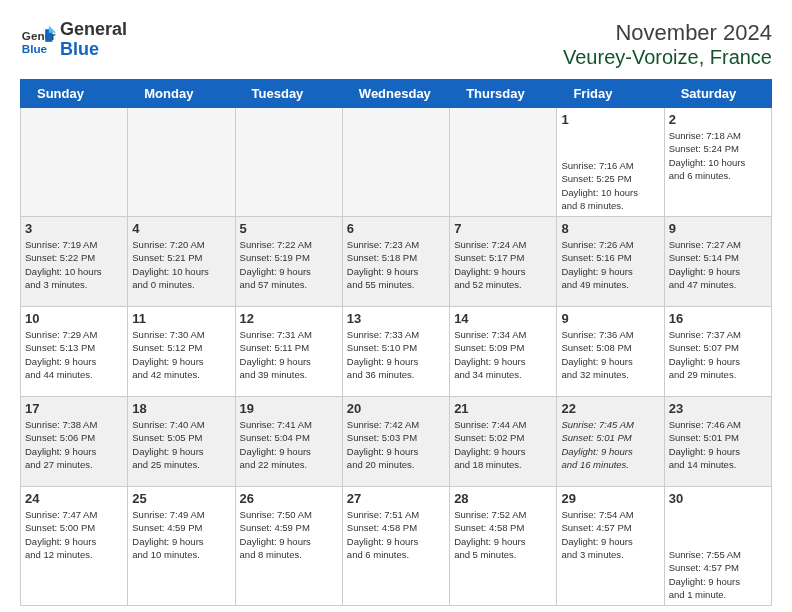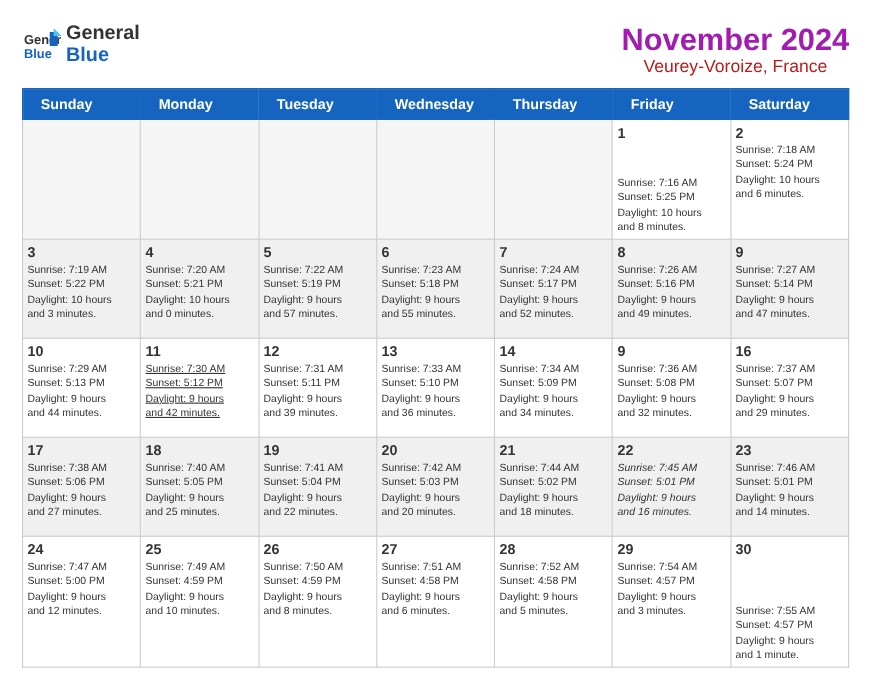--- a/index.html
+++ b/index.html
@@ -31,27 +31,27 @@
       color: #1565c0;
     }
     .logo-icon {
       width: 36px;
       height: 36px;
     }
     .title-area {
       text-align: right;
     }
     .month-title {
-      font-size: 28px;
-      font-weight: bold;
-      color: #a21caf;
+      font-size: 22px;
+      font-weight: normal;
+      color: #404040;
     }
     .location {
-      font-size: 16px;
-      color: #b91c1c;
+      font-size: 20px;
+      color: #14532d;
       text-align: center;
     }
     table {
       width: 100%;
       border-collapse: collapse;
       table-layout: fixed;
     }
     th {
       background-color: #1565c0;
       color: #fff;
@@ -198,21 +198,21 @@
       <tr>
         <td>
           <div class="day-num">10</div>
           <div class="day-info" style="white-space: pre-line;">Sunrise: 7:29 AM
 Sunset: 5:13 PM
 Daylight: 9 hours
 and 44 minutes.</div>
         </td>
         <td>
           <div class="day-num">11</div>
-          <div class="day-info" style="white-space: pre-line; text-decoration: underline;">Sunrise: 7:30 AM
+          <div class="day-info" style="white-space: pre-line;">Sunrise: 7:30 AM
 Sunset: 5:12 PM
 Daylight: 9 hours
 and 42 minutes.</div>
         </td>
         <td>
           <div class="day-num">12</div>
           <div class="day-info" style="white-space: pre-line;">Sunrise: 7:31 AM
 Sunset: 5:11 PM
 Daylight: 9 hours
 and 39 minutes.</div>

